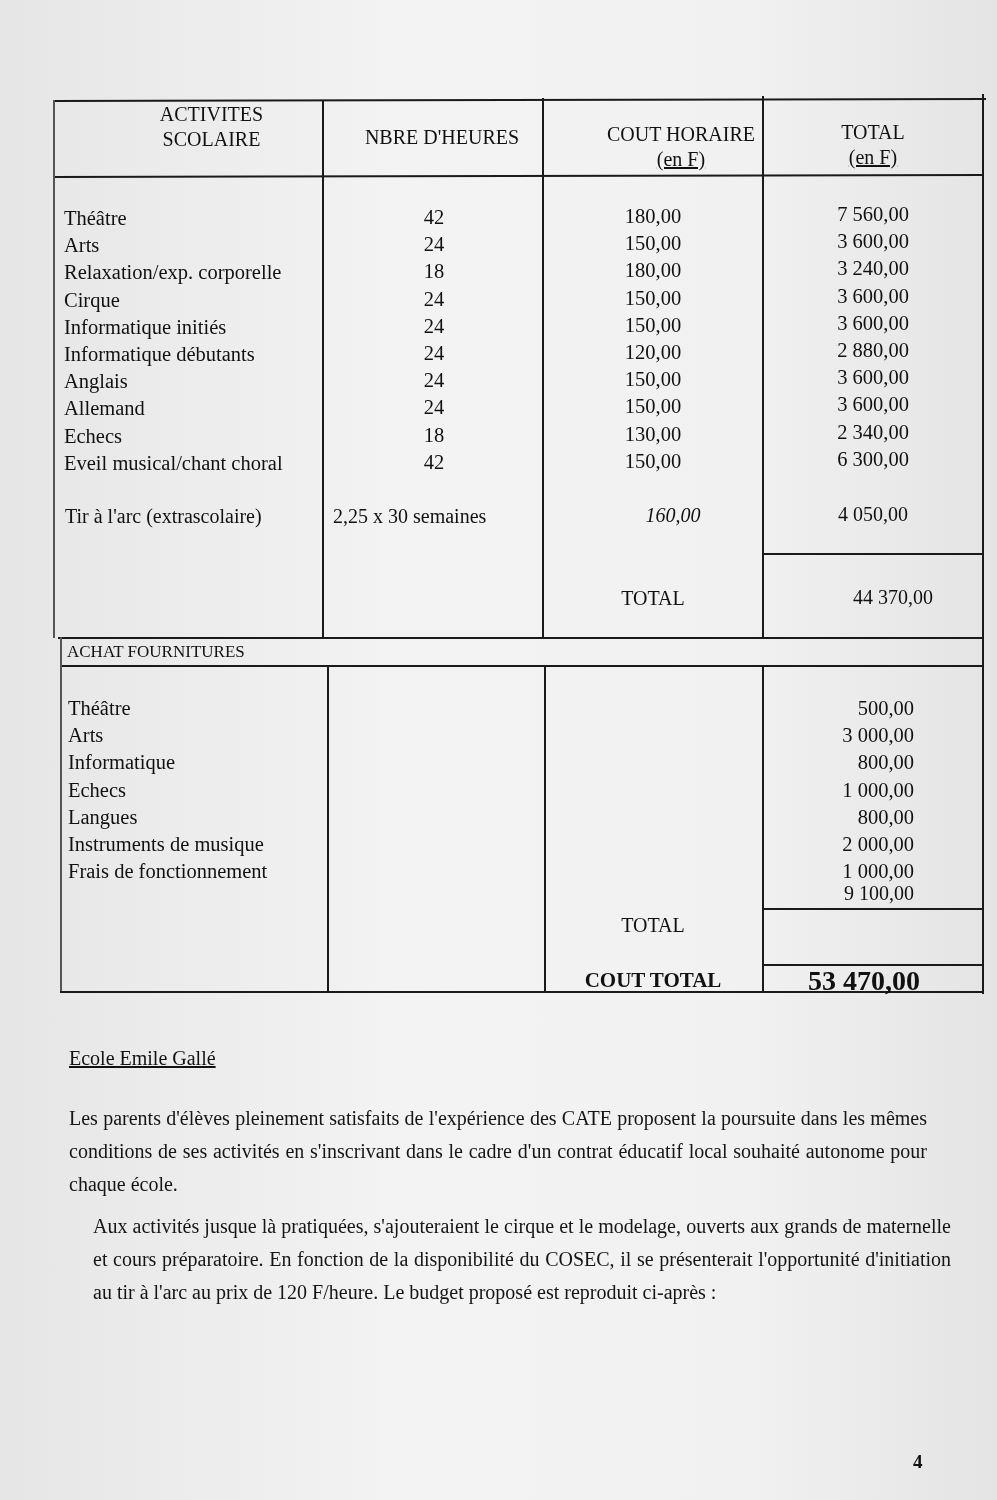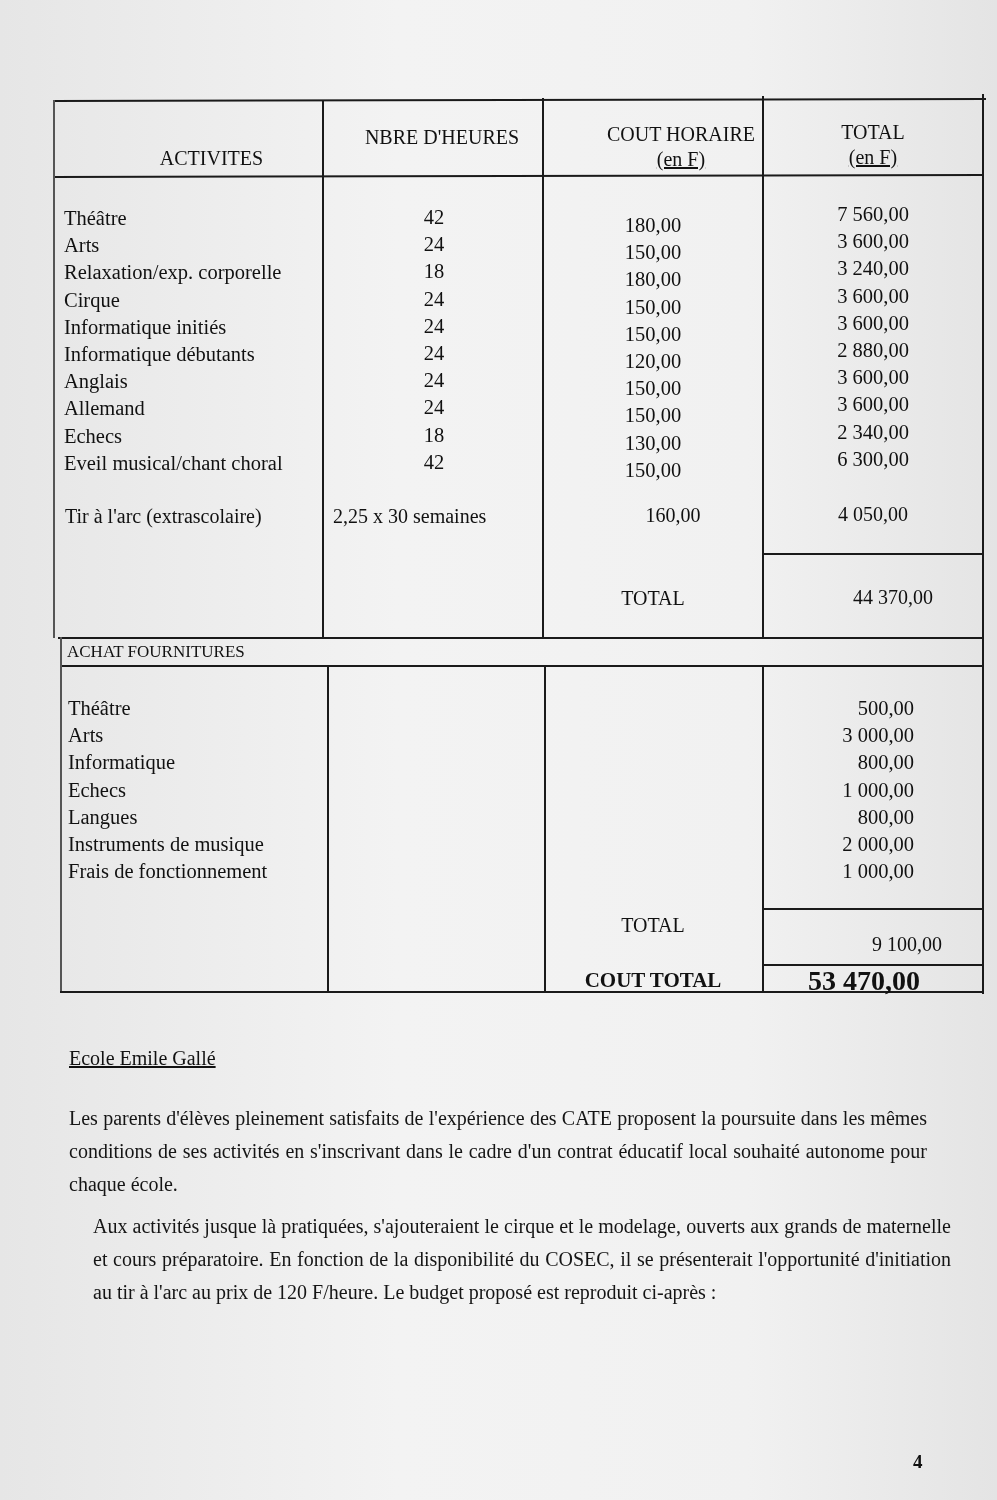--- a/index.html
+++ b/index.html
@@ -45,22 +45,23 @@
   <div class="line" style="left:60px; top:665px; width:923px; height:2px;"></div>
 
   <div class="line" style="left:60px; top:637px; width:2px; height:355px; background:#555;"></div>
   <div class="line" style="left:327px; top:666px; width:2px; height:326px;"></div>
   <div class="line" style="left:544px; top:666px; width:2px; height:326px;"></div>
   <div class="line" style="left:762px; top:666px; width:2px; height:326px;"></div>
   <div class="line" style="left:762px; top:908px; width:221px; height:2px;"></div>
   <div class="line" style="left:762px; top:964px; width:221px; height:2px;"></div>
   <div class="line" style="left:60px; top:991px; width:923px; height:2px;"></div>
 
-  <div class="hdr" style="left:55px; top:102px; width:313px;margin-top:44px;">
+  <div class="hdr" style="left:55px; top:102px; width:313px;">
     <div>ACTIVITES</div>
+    <div>SCOLAIRE</div>
   </div>
   <div class="hdr" style="left:324px; top:125px; width:236px;">
     <div>NBRE D'HEURES</div>
   </div>
   <div class="hdr" style="left:544px; top:122px; width:218px;padding-left:28px;">
     <div>COUT HORAIRE</div>
     <div class="u">(en F)</div>
   </div>
   <div class="hdr" style="left:764px; top:120px; width:218px;">
     <div>TOTAL</div>
@@ -84,21 +85,21 @@
     <div>24</div>
     <div>18</div>
     <div>24</div>
     <div>24</div>
     <div>24</div>
     <div>24</div>
     <div>24</div>
     <div>18</div>
     <div>42</div>
   </div>
-  <div class="col c" style="left:544px; top:212px; width:218px;">
+  <div class="col c" style="left:544px; top:203px; width:218px;">
     <div>180,00</div>
     <div>150,00</div>
     <div>180,00</div>
     <div>150,00</div>
     <div>150,00</div>
     <div>120,00</div>
     <div>150,00</div>
     <div>150,00</div>
     <div>130,00</div>
     <div>150,00</div>
@@ -111,21 +112,21 @@
     <div>3 600,00</div>
     <div>2 880,00</div>
     <div>3 600,00</div>
     <div>3 600,00</div>
     <div>2 340,00</div>
     <div>6 300,00</div>
   </div>
 
   <div class="t" style="left:65px; top:503px;">Tir à l'arc (extrascolaire)</div>
   <div class="t" style="left:333px; top:503px;">2,25 x 30 semaines</div>
-  <div class="t c" style="left:544px; top:502px; width:258px;">160,00</div>
+  <div class="t c" style="left:544px; top:502px; width:258px;font-style:italic;">160,00</div>
   <div class="t c" style="left:764px; top:501px; width:218px;">4 050,00</div>
 
   <div class="t c" style="left:544px; top:585px; width:218px;">TOTAL</div>
   <div class="t c" style="left:764px; top:584px; width:218px;padding-left:20px;">44 370,00</div>
 
   <div class="t small" style="left:67px; top:638px;">ACHAT FOURNITURES</div>
 
   <div class="col" style="left:68px; top:695px;">
     <div>Théâtre</div>
     <div>Arts</div>
@@ -139,21 +140,21 @@
     <div>500,00</div>
     <div>3 000,00</div>
     <div>800,00</div>
     <div>1 000,00</div>
     <div>800,00</div>
     <div>2 000,00</div>
     <div>1 000,00</div>
   </div>
 
   <div class="t c" style="left:544px; top:912px; width:218px;">TOTAL</div>
-  <div class="t r" style="left:764px; top:931px; width:150px;margin-left:28px;">9 100,00</div>
+  <div class="t r" style="left:764px; top:880px; width:150px;">9 100,00</div>
 
   <div class="t c bold" style="left:544px; top:967px; width:218px; font-size:21px;">COUT TOTAL</div>
   <div class="t r bold" style="left:764px; top:967px; width:156px; font-size:28px;">53 470,00</div>
 </div>
 
 <div class="t u" style="left:69px; top:1045px;">Ecole Emile Gallé</div>
 <p class="par" style="top:1102px;">Les parents d'élèves pleinement satisfaits de l'expérience des CATE proposent la poursuite dans les mêmes conditions de ses activités en s'inscrivant dans le cadre d'un contrat éducatif local souhaité autonome pour chaque école.</p>
 <p class="par" style="top:1210px;margin-left:24px;">Aux activités jusque là pratiquées, s'ajouteraient le cirque et le modelage, ouverts aux grands de maternelle et cours préparatoire. En fonction de la disponibilité du COSEC, il se présenterait l'opportunité d'initiation au tir à l'arc au prix de 120 F/heure. Le budget proposé est reproduit ci-après :</p>
 
 <div class="t bold" style="left:913px; top:1448px; font-size:19px;">4</div>

